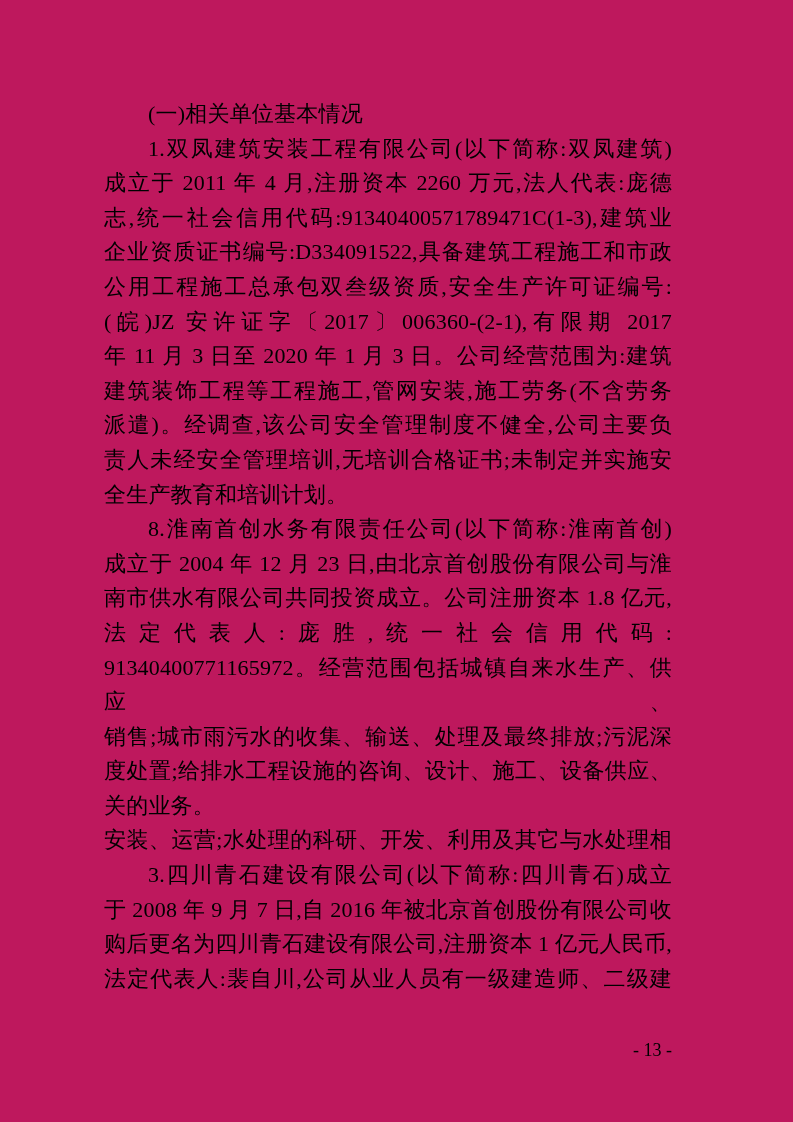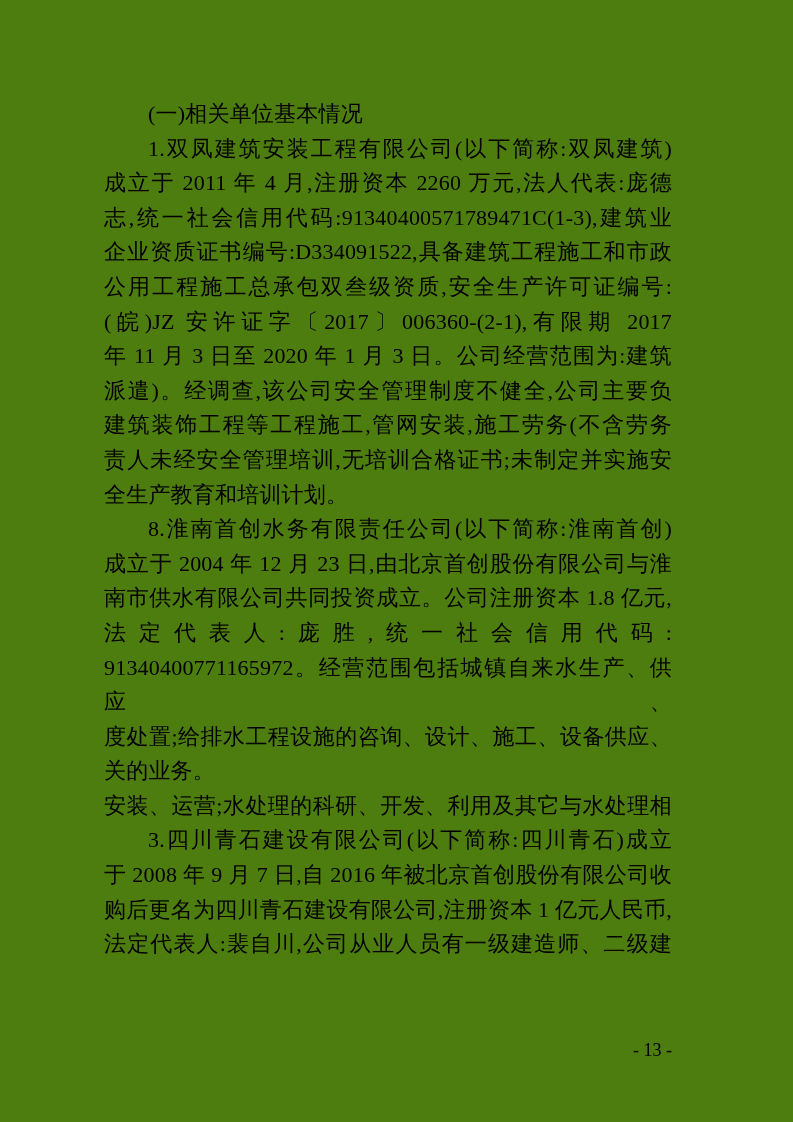--- a/index.html
+++ b/index.html
@@ -4,21 +4,21 @@
 <style>
   html, body {
     margin: 0;
     padding: 0;
     background: #ffffff;
   }
   .page {
     position: relative;
     width: 793px;
     height: 1122px;
-    background: #4d7c0f;
+    background: #be185d;
     color: #000000;
     font-family: "Liberation Serif", "DejaVu Serif", serif;
     overflow: hidden;
   }
   .content {
     position: absolute;
     left: 104px;
     top: 97px;
     width: 568px;
     font-size: 22px;
@@ -54,30 +54,31 @@
 
     <div class="line indent plain">(一)相关单位基本情况</div>
 
     <div class="line indent">1.双凤建筑安装工程有限公司(以下简称:双凤建筑)</div>
     <div class="line">成立于 2011 年 4 月,注册资本 2260 万元,法人代表:庞德</div>
     <div class="line">志,统一社会信用代码:91340400571789471C(1-3),建筑业</div>
     <div class="line">企业资质证书编号:D334091522,具备建筑工程施工和市政</div>
     <div class="line">公用工程施工总承包双叁级资质,安全生产许可证编号:</div>
     <div class="line">(皖)JZ 安许证字〔2017〕006360-(2-1),有限期 2017</div>
     <div class="line">年 11 月 3 日至 2020 年 1 月 3 日。公司经营范围为:建筑</div>
+    <div class="line">建筑装饰工程等工程施工,管网安装,施工劳务(不含劳务</div>
     <div class="line">派遣)。经调查,该公司安全管理制度不健全,公司主要负</div>
-    <div class="line">建筑装饰工程等工程施工,管网安装,施工劳务(不含劳务</div>
     <div class="line">责人未经安全管理培训,无培训合格证书;未制定并实施安</div>
     <div class="line plain">全生产教育和培训计划。</div>
 
     <div class="line indent">8.淮南首创水务有限责任公司(以下简称:淮南首创)</div>
     <div class="line">成立于 2004 年 12 月 23 日,由北京首创股份有限公司与淮</div>
     <div class="line">南市供水有限公司共同投资成立。公司注册资本 1.8 亿元,</div>
     <div class="line">法定代表人:庞胜,统一社会信用代码:</div>
     <div class="line">91340400771165972。经营范围包括城镇自来水生产、供应、</div>
+    <div class="line">销售;城市雨污水的收集、输送、处理及最终排放;污泥深</div>
     <div class="line">度处置;给排水工程设施的咨询、设计、施工、设备供应、</div>
     <div class="line plain">关的业务。</div>
     <div class="line">安装、运营;水处理的科研、开发、利用及其它与水处理相</div>
 
     <div class="line indent">3.四川青石建设有限公司(以下简称:四川青石)成立</div>
     <div class="line">于 2008 年 9 月 7 日,自 2016 年被北京首创股份有限公司收</div>
     <div class="line">购后更名为四川青石建设有限公司,注册资本 1 亿元人民币,</div>
     <div class="line">法定代表人:裴自川,公司从业人员有一级建造师、二级建</div>
 
   </div>

